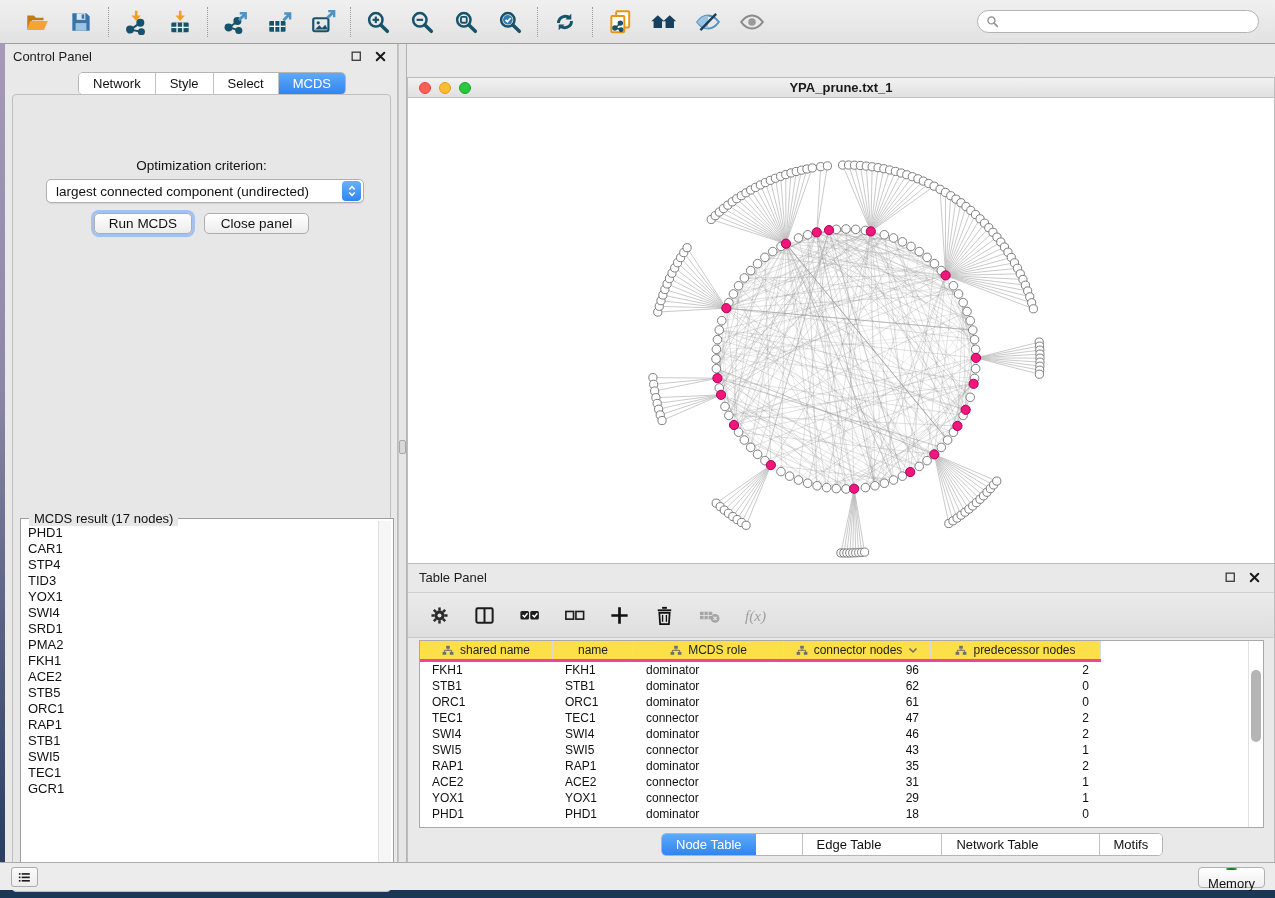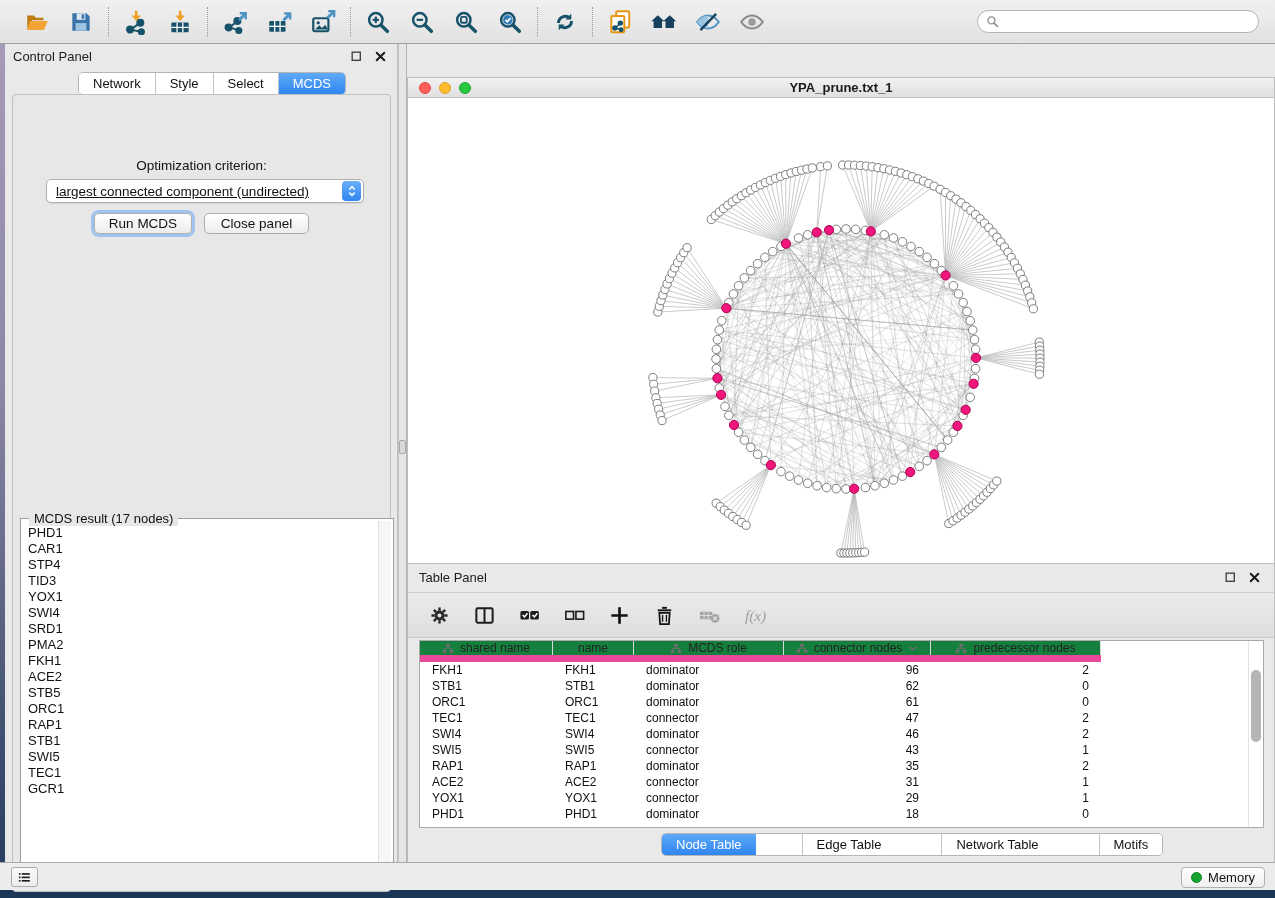--- a/index.html
+++ b/index.html
@@ -31,21 +31,21 @@
 
   .seg-tabs { position:absolute; display:flex; border:1px solid #b5b5b5; border-radius:5px; background:#fff; overflow:hidden; height:23px; }
   .cp-tabs { left:73px; top:28px; }
   .seg-tab { display:flex; align-items:center; justify-content:center; font-size:13px; color:#111; padding:0 14px; border-left:1px solid #c3c3c3; cursor:pointer; background:#fff; white-space:nowrap; }
   .seg-tab:first-child { border-left:none; }
   .seg-tab.sel { background:linear-gradient(#5fa9f8,#2f86f0); color:#fff; }
 
   .cp-content { position:absolute; left:7px; top:50px; width:379px; height:798px; background:#e7e7e7; border:1px solid #bfbfbf; border-radius:4px; }
   .opt-label { position:absolute; left:0; top:63px; width:100%; text-align:center; font-size:13.5px; color:#111; }
   .opt-select { position:absolute; left:33px; top:84px; width:318px; height:24px; background:#fff; border:1px solid #b0b0b0; border-radius:5px; display:flex; align-items:center; cursor:pointer; box-shadow:0 1px 1px rgba(0,0,0,.08); }
-  .opt-select .val { flex:1; font-size:13.5px; color:#111; padding-left:9px; white-space:nowrap; overflow:hidden;text-decoration:underline; }
+  .opt-select .val { flex:1; font-size:13.5px; color:#111; padding-left:9px; white-space:nowrap; overflow:hidden; }
   .opt-select .stepper { width:19px; height:20px; margin-right:2px; background:linear-gradient(#68b0f9,#2f86f0); border-radius:4px; display:flex; align-items:center; justify-content:center; }
   .aqua-btn { position:absolute; height:21px; background:linear-gradient(#ffffff,#ececec); border:1px solid #adadad; border-radius:5px; font-size:13.5px; color:#111; font-family:"Liberation Sans",sans-serif; cursor:pointer; }
   .btn-run { left:81px; top:118px; width:98px; box-shadow:0 0 0 3px rgba(106,165,245,.55); }
   .btn-close { left:191px; top:118px; width:105px; }
 
   .result-group { position:absolute; left:7px; top:423px; width:374px; height:371px; background:#fff; border:1px solid #9d9d9d; }
   .result-legend { position:absolute; left:8px; top:-8px; background:#e7e7e7; padding:0 5px; font-size:13px; color:#111; }
   .result-list { position:absolute; left:0; top:6px; width:357px; bottom:2px; overflow:hidden; padding-left:7px; }
   .result-item { font-size:13px; color:#111; line-height:16px; }
   .result-scroll { position:absolute; right:2px; top:2px; bottom:2px; width:13px; background:#f6f6f6; border-left:1px solid #e0e0e0; }
@@ -67,36 +67,36 @@
 
   
   .table-panel { position:absolute; left:407px; top:563px; width:868px; height:299px; background:#e9e9e9; border:1px solid #bdbdbd; border-bottom:none; }
   .tp-header { position:absolute; left:0; top:0; width:100%; height:26px; display:flex; align-items:center; padding:0 11px; }
   .tp-toolbar { position:absolute; left:0; top:28px; width:100%; height:46px; background:linear-gradient(#ebebeb,#dedede); border-top:1px solid #cfcfcf; border-bottom:1px solid #c9c9c9; display:flex; align-items:center; padding-left:16px; gap:15px; }
   .tp-btn { width:30px; height:30px; border:none; background:transparent; display:flex; align-items:center; justify-content:center; cursor:pointer; }
   .tp-btn svg { width:23px; height:23px; }
   .tp-btn.disabled { cursor:default; }
 
   .node-table { position:absolute; left:11px; top:76px; width:845px; height:188px; background:#fff; border:1px solid #a9a9a9; }
-  .nt-headrow { position:absolute; left:0; top:0; height:21px; display:grid; grid-template-columns:133px 81px 150px 147px 170px; background:#15803d; border-bottom:7px solid #ec4899; }
+  .nt-headrow { position:absolute; left:0; top:0; height:21px; display:grid; grid-template-columns:133px 81px 150px 147px 170px; background:#fde047; border-bottom:3px solid #ec4899; }
   .nt-hcell { display:flex; align-items:center; justify-content:center; gap:6px; font-size:12px; color:#222; border-right:1px solid #dadada; cursor:pointer; white-space:nowrap; }
   .nt-body { position:absolute; left:0; top:21px; right:15px; bottom:0; overflow:hidden; }
   .nt-row { display:grid; grid-template-columns:133px 81px 150px 147px 170px; height:16px; line-height:16px; font-size:12px; color:#111; cursor:default; }
   .nt-row .cL { padding-left:12px; }
   .nt-row .cR { text-align:right; padding-right:12px; }
   .nt-scroll { position:absolute; right:0; top:0; width:15px; bottom:0; background:#fff; border-left:1px solid #e2e2e2; }
   .nt-thumb { position:absolute; left:2px; top:29px; width:10px; height:72px; background:#b5b5b5; border-radius:6px; cursor:pointer; }
 
   .tp-tabs { left:253px; top:269px; position:absolute;gap:46px; }
 
   
   .status-bar { position:absolute; left:0; top:862px; width:1275px; height:28px; background:#ececec; border-top:1px solid #ababab; }
   .sb-listbtn { position:absolute; left:11px; top:4px; width:27px; height:20px; background:linear-gradient(#fafafa,#ededed); border:1px solid #ababab; border-radius:3px; display:flex; align-items:center; justify-content:center; cursor:pointer; }
   .sb-listbtn svg { width:15px; height:15px; }
-  .memory-btn { position:absolute; right:10px; top:4px; height:21px; background:linear-gradient(#ffffff,#efefef); border:1px solid #b0b0b0; border-radius:4px; display:flex; align-items:center; gap:6px; padding:0 9px; font-size:13px; color:#111; cursor:pointer; }
+  .memory-btn { position:absolute; right:10px; top:4px; height:21px; background:linear-gradient(#ffffff,#efefef); border:1px solid #b0b0b0; border-radius:4px; display:flex; align-items:center; gap:6px; padding:0 9px; font-size:13px; color:#111; cursor:pointer;flex-direction:column; }
   .mem-dot { width:11px; height:11px; border-radius:50%; background:#17a32f; border:1px solid #0f8324; }
 </style>
 </head>
 <body>
 
 <div class="wall-left"></div>
 <div class="wall-bottom"></div>
 
 <div class="toolbar">
   <div class="tb-groups" id="tbGroups">

